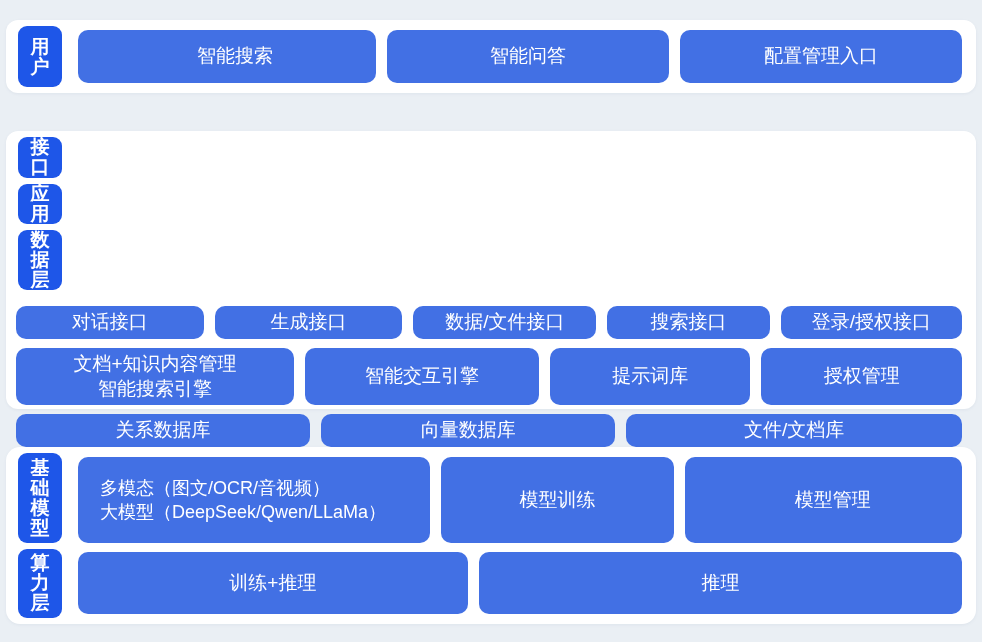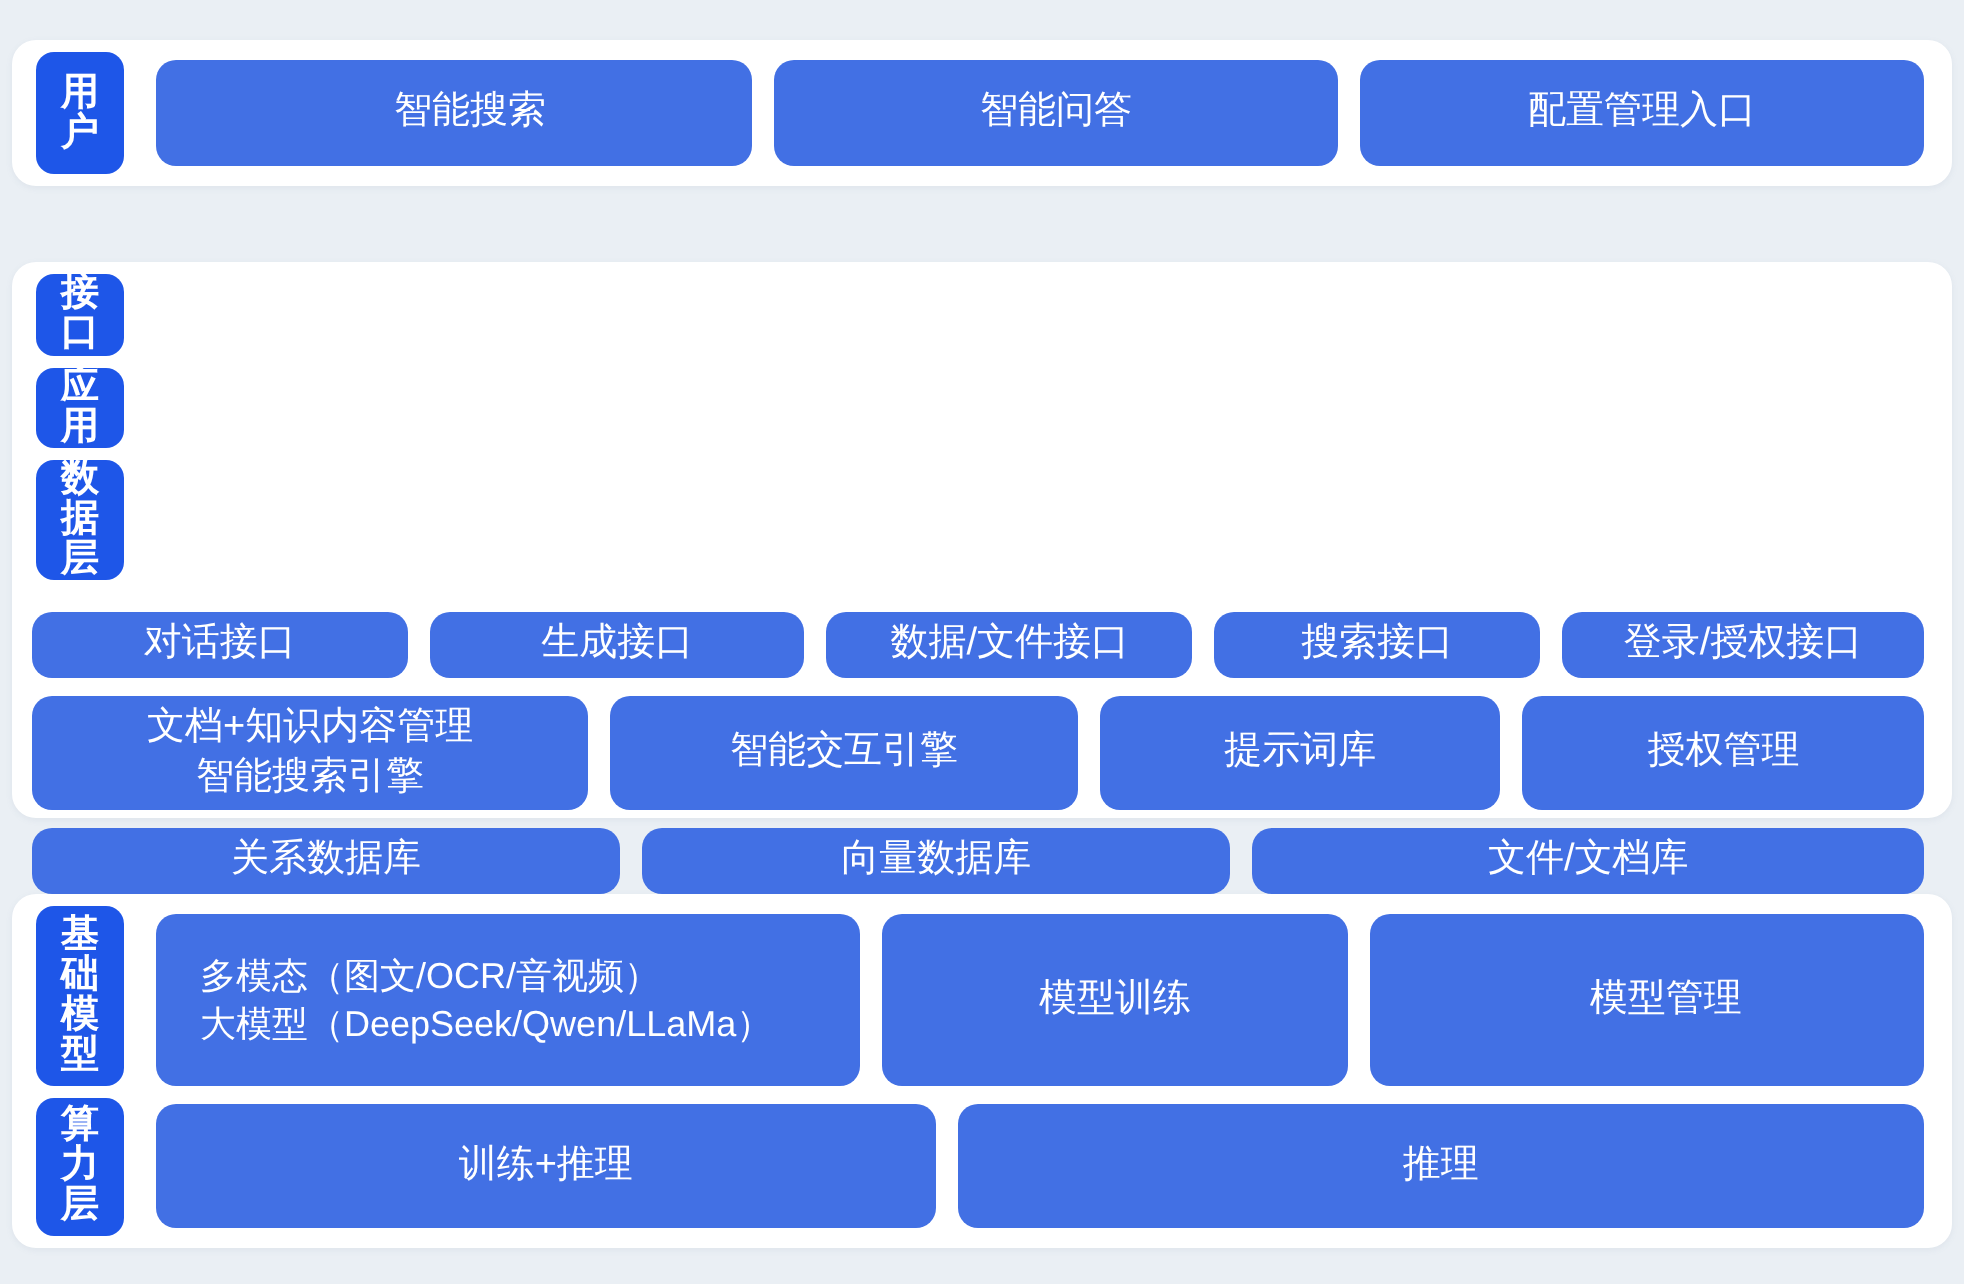--- a/index.html
+++ b/index.html
@@ -30,21 +30,21 @@
     position: relative;
     display: flex;
     align-items: stretch;
     background: #ffffff;
     border-radius: 12px;
     margin: 12px 6px;
     box-shadow: 0 1px 3px rgba(120,140,170,0.10);
   }
   .band-top    { height: 92px; }
   .band-middle { height: 278px; flex-direction: column; }
-  .band-bottom { height: 222px; }
+  .band-bottom { height: 222px; border-radius: 14px; }
 
   
   .rail {
     width: 62px;
     flex: 0 0 62px;
     display: flex;
     flex-direction: column;
     gap: 6px;
     padding: 6px 0 6px 12px;
     box-sizing: border-box;

